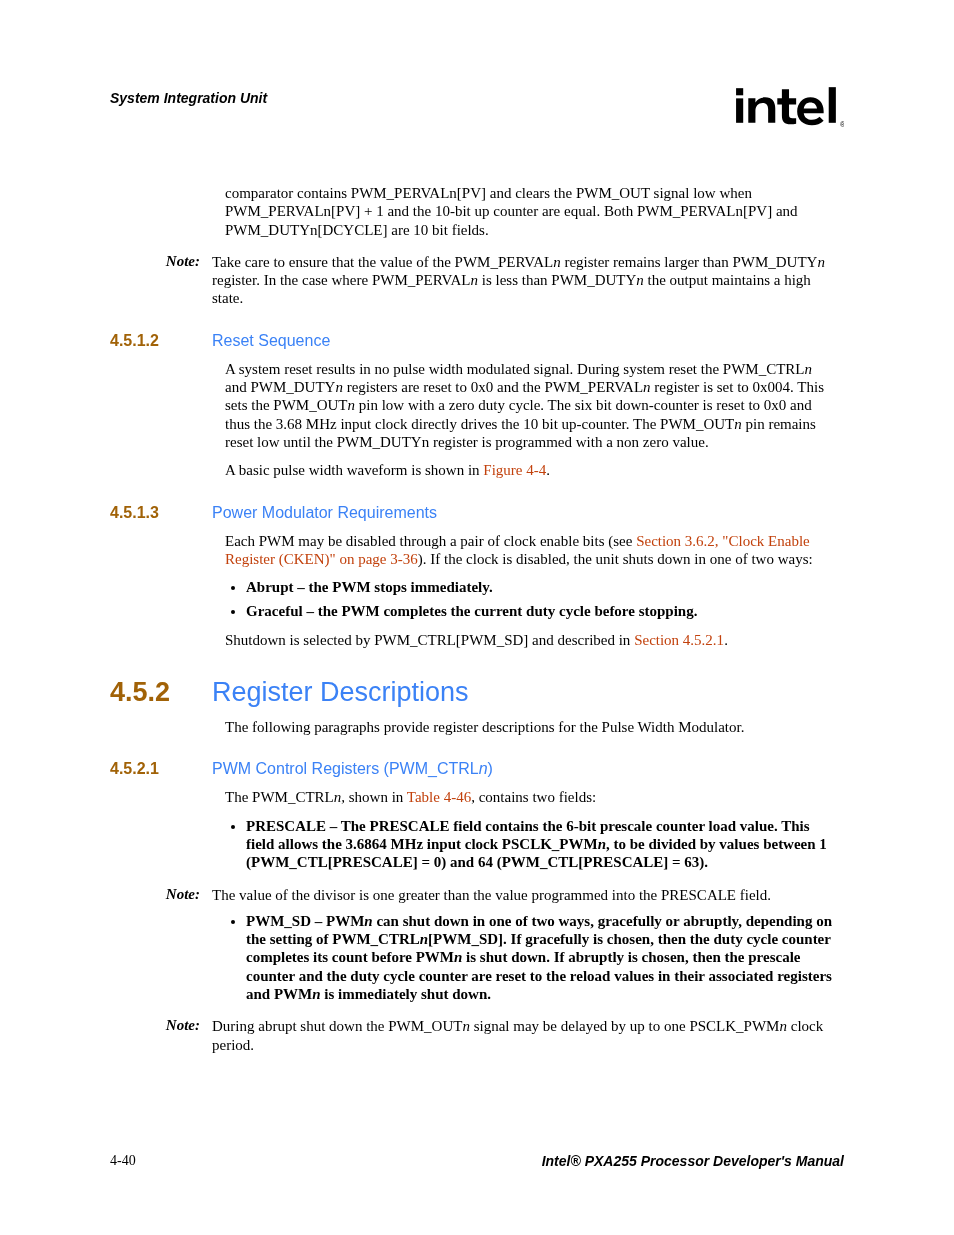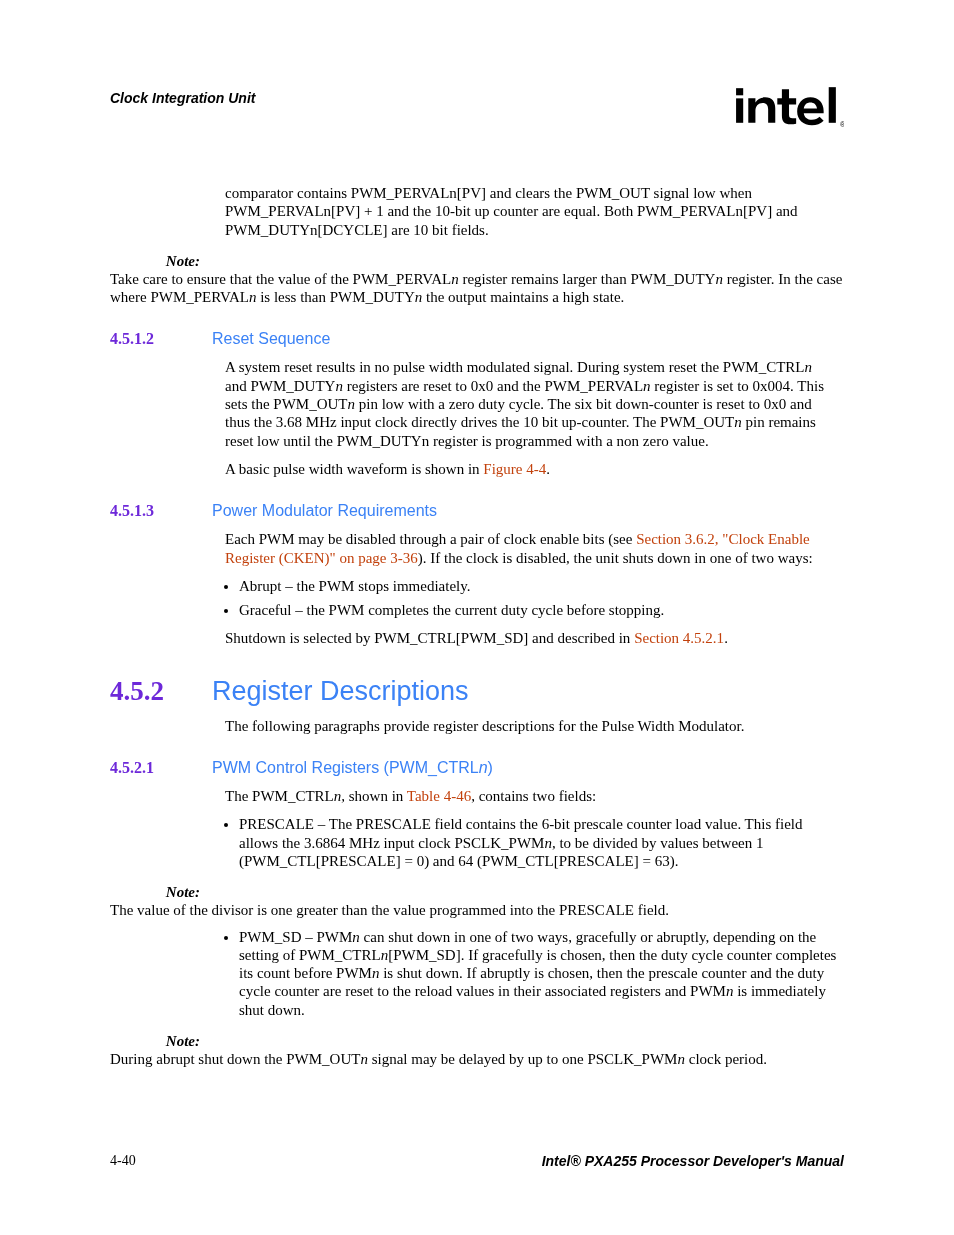--- a/index.html
+++ b/index.html
@@ -41,64 +41,64 @@
   .content-block {
     margin-left: 102px;
   }
   .sec-row {
     display: flex;
     align-items: baseline;
     margin-top: 20px;
     margin-bottom: 6px;
   }
   .sec-num {
-    color: #6d28d9;
-    font-family: Liberation Serif, serif;
+    color: #a16207;
+    font-family: Liberation Sans, sans-serif;
     font-weight: bold;
     width: 102px;
     flex-shrink: 0;
   }
   .sec-title {
     color: #3b82f6;
     font-family: Arial, Helvetica, sans-serif;
     font-weight: normal;
   }
   .h2-row .sec-num, .h2-row .sec-title { font-size: 27px; }
   .h3-row .sec-num, .h3-row .sec-title { font-size: 16px; }
   .h2-row { margin-top: 28px; margin-bottom: 10px; }
   .h3-row { margin-top: 24px; margin-bottom: 8px; }
   p {
     margin: 10px 13px;
     line-height: 1.22;
   }
   .note-row {
     display: flex;
     margin-top: 14px;
-    flex-direction: column;
   }
   .note-label {
     font-style: italic;
     font-weight: bold;
     width: 56px;
     text-align: right;
     padding-right: 12px;
     flex-shrink: 0;
     margin-left: 34px;
   }
   .note-body {
     flex: 1;
     line-height: 1.22;
   }
   ul {
     margin: 8px 0;
     padding-left: 26px;
   }
   li {
-    margin: 6px 1px;
+    margin: 6px 8px;
     line-height: 1.22;
+    font-weight: bold;
   }
   .link { color: #c2410c; }
   .ital-n { font-style: italic; }
   .footer {
     position: absolute;
     bottom: 66px;
     left: 110px;
     right: 110px;
     display: flex;
     justify-content: space-between;
@@ -109,21 +109,21 @@
     font-weight: bold;
     font-family: Arial, Helvetica, sans-serif;
   }
 </style>
 </head>
 <body>
 
 <div class="page">
 
   <div class="header">
-    <div class="header-title">Clock Integration Unit</div>
+    <div class="header-title">System Integration Unit</div>
     <svg class="logo" viewBox="0 0 220 90">
       <g fill="#000">
         <rect x="8" y="10" width="14" height="14"></rect>
         <rect x="8" y="30" width="14" height="48"></rect>
         <path d="M32 30 h14 v8 c4-6 10-10 19-10 c14 0 20 9 20 22 v28 h-14 v-26 c0-8-3-13-11-13 c-8 0-14 6-14 15 v24 h-14 z"></path>
         <path d="M98 12 h14 v18 h14 v12 h-14 v20 c0 5 2 7 7 7 h7 v11 c-3 1-8 1-11 1 c-12 0-17-6-17-17 v-22 h-9 v-12 h9 z"></path>
         <path d="M154 28 c16 0 26 11 26 27 v4 h-39 c1 8 7 13 16 13 c6 0 11-2 15-6 l8 8 c-6 6-14 9-23 9 c-17 0-29-11-29-27 c0-16 11-28 26-28 z M141 50 h26 c-1-8-6-12-13-12 c-7 0-12 4-13 12 z"></path>
         <rect x="190" y="8" width="14" height="70"></rect>
       </g>
       <text x="212" y="86" font-size="14" font-family="Arial">®</text>

